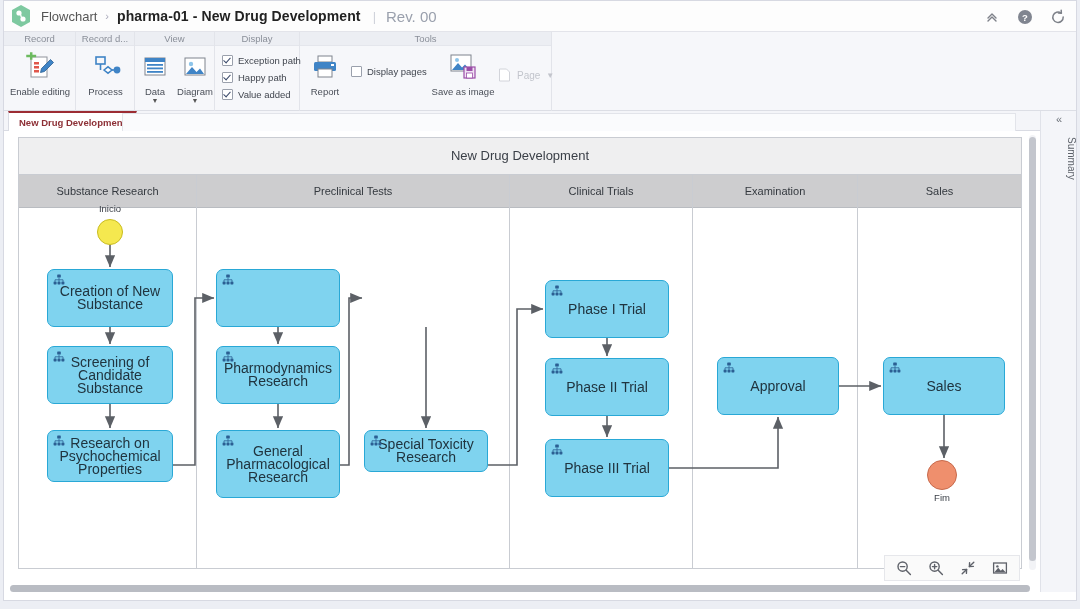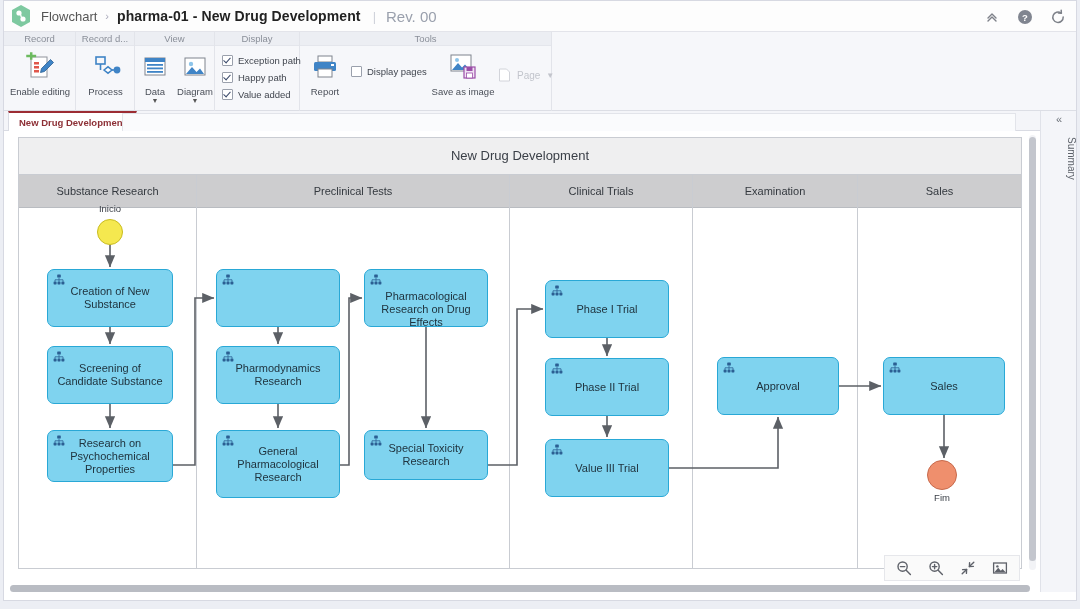--- a/index.html
+++ b/index.html
@@ -116,21 +116,21 @@
     height:32px;line-height:32px;text-align:center;background:#cdcdcf;
     border-bottom:1px solid #b9bcc1;font-size:11px;color:#34393f;
   }
 
   
   .svgwrap{position:absolute;left:0;top:0;width:1004px;height:432px;pointer-events:none;}
   .task{
     position:absolute;background:#7fd3ef;border:1px solid #29a8d6;border-radius:7px;
     box-sizing:border-box;
     display:flex;align-items:center;justify-content:center;text-align:center;
-    font-size:11px;color:#20343f;padding:1px 6px;line-height:13px;
+    font-size:14px;color:#20343f;padding:1px 6px;line-height:13px;
   }
   .task .tico{position:absolute;left:5px;top:4px;width:12px;height:12px;}
   .evt{position:absolute;}
   .evt .circ{border-radius:50%;box-sizing:border-box;}
   .evt .elb{position:absolute;left:50%;transform:translateX(-50%);white-space:nowrap;font-size:9.5px;color:#3a3f47;}
 
   
   .ztools{
     position:absolute;right:56px;bottom:19px;height:26px;
     background:#fafafa;border:1px solid #e6e7eb;box-sizing:border-box;
@@ -436,32 +436,22 @@
         <svg class="tico" viewBox="0 0 12 12">
           <rect x="4.2" y="0.4" width="3.6" height="3.2" rx="0.6" fill="#2b5f93"></rect>
           <path d="M6 3.6 v2.2 M2 5.8 h8 M2 5.8 v1.6 M10 5.8 v1.6 M6 5.8 v1.6" stroke="#2b5f93" stroke-width="0.8"></path>
           <rect x="0.6" y="7.4" width="3" height="3" rx="0.6" fill="#2b5f93"></rect>
           <rect x="4.5" y="7.4" width="3" height="3" rx="0.6" fill="#2b5f93"></rect>
           <rect x="8.4" y="7.4" width="3" height="3" rx="0.6" fill="#2b5f93"></rect>
         </svg>
         <span>General Pharmacological Research</span>
       </div>
 
-      <div class="task" style="left:345px;top:131px;width:124px;height:58px;align-items:flex-start;padding-top:20px;">
-        <svg class="tico" viewBox="0 0 12 12">
-          <rect x="4.2" y="0.4" width="3.6" height="3.2" rx="0.6" fill="#2b5f93"></rect>
-          <path d="M6 3.6 v2.2 M2 5.8 h8 M2 5.8 v1.6 M10 5.8 v1.6 M6 5.8 v1.6" stroke="#2b5f93" stroke-width="0.8"></path>
-          <rect x="0.6" y="7.4" width="3" height="3" rx="0.6" fill="#2b5f93"></rect>
-          <rect x="4.5" y="7.4" width="3" height="3" rx="0.6" fill="#2b5f93"></rect>
-          <rect x="8.4" y="7.4" width="3" height="3" rx="0.6" fill="#2b5f93"></rect>
-        </svg>
-        <span>Pharmacological Research on Drug Effects</span>
-      </div>
-
-      <div class="task" style="left:345px;top:292px;width:124px;height:50px;">
+
+      <div class="task" style="left:345px;top:292px;width:124px;height:42px;">
         <svg class="tico" viewBox="0 0 12 12">
           <rect x="4.2" y="0.4" width="3.6" height="3.2" rx="0.6" fill="#2b5f93"></rect>
           <path d="M6 3.6 v2.2 M2 5.8 h8 M2 5.8 v1.6 M10 5.8 v1.6 M6 5.8 v1.6" stroke="#2b5f93" stroke-width="0.8"></path>
           <rect x="0.6" y="7.4" width="3" height="3" rx="0.6" fill="#2b5f93"></rect>
           <rect x="4.5" y="7.4" width="3" height="3" rx="0.6" fill="#2b5f93"></rect>
           <rect x="8.4" y="7.4" width="3" height="3" rx="0.6" fill="#2b5f93"></rect>
         </svg>
         <span>Special Toxicity Research</span>
       </div>
 
@@ -488,21 +478,21 @@
       </div>
 
       <div class="task" style="left:526px;top:301px;width:124px;height:58px;">
         <svg class="tico" viewBox="0 0 12 12">
           <rect x="4.2" y="0.4" width="3.6" height="3.2" rx="0.6" fill="#2b5f93"></rect>
           <path d="M6 3.6 v2.2 M2 5.8 h8 M2 5.8 v1.6 M10 5.8 v1.6 M6 5.8 v1.6" stroke="#2b5f93" stroke-width="0.8"></path>
           <rect x="0.6" y="7.4" width="3" height="3" rx="0.6" fill="#2b5f93"></rect>
           <rect x="4.5" y="7.4" width="3" height="3" rx="0.6" fill="#2b5f93"></rect>
           <rect x="8.4" y="7.4" width="3" height="3" rx="0.6" fill="#2b5f93"></rect>
         </svg>
-        <span>Value III Trial</span>
+        <span>Phase III Trial</span>
       </div>
 
       <div class="task" style="left:698px;top:219px;width:122px;height:58px;">
         <svg class="tico" viewBox="0 0 12 12">
           <rect x="4.2" y="0.4" width="3.6" height="3.2" rx="0.6" fill="#2b5f93"></rect>
           <path d="M6 3.6 v2.2 M2 5.8 h8 M2 5.8 v1.6 M10 5.8 v1.6 M6 5.8 v1.6" stroke="#2b5f93" stroke-width="0.8"></path>
           <rect x="0.6" y="7.4" width="3" height="3" rx="0.6" fill="#2b5f93"></rect>
           <rect x="4.5" y="7.4" width="3" height="3" rx="0.6" fill="#2b5f93"></rect>
           <rect x="8.4" y="7.4" width="3" height="3" rx="0.6" fill="#2b5f93"></rect>
         </svg>

